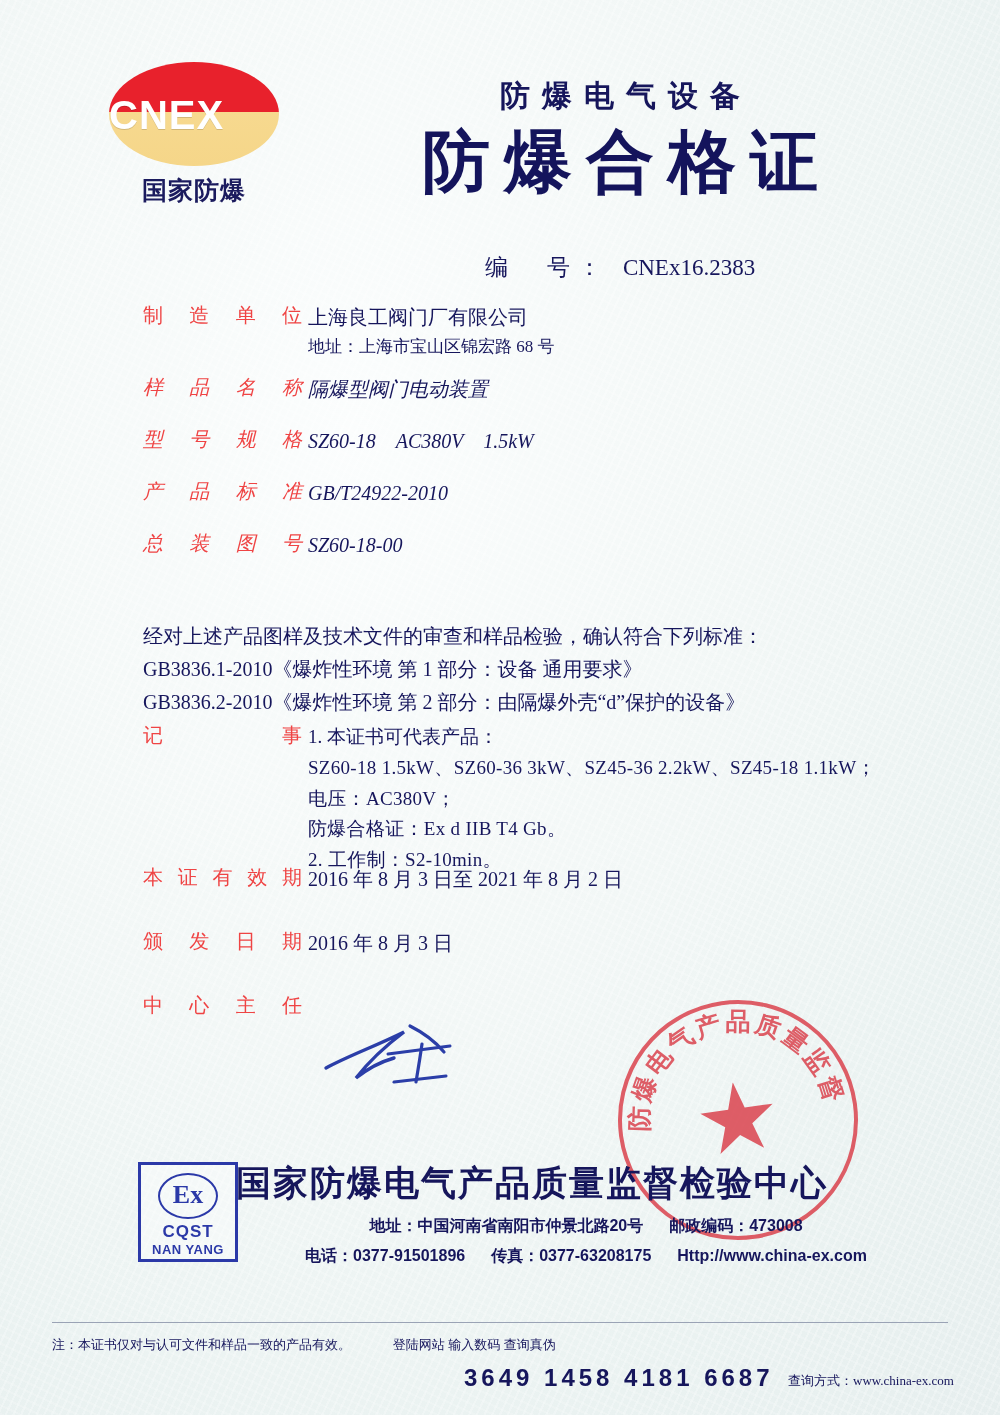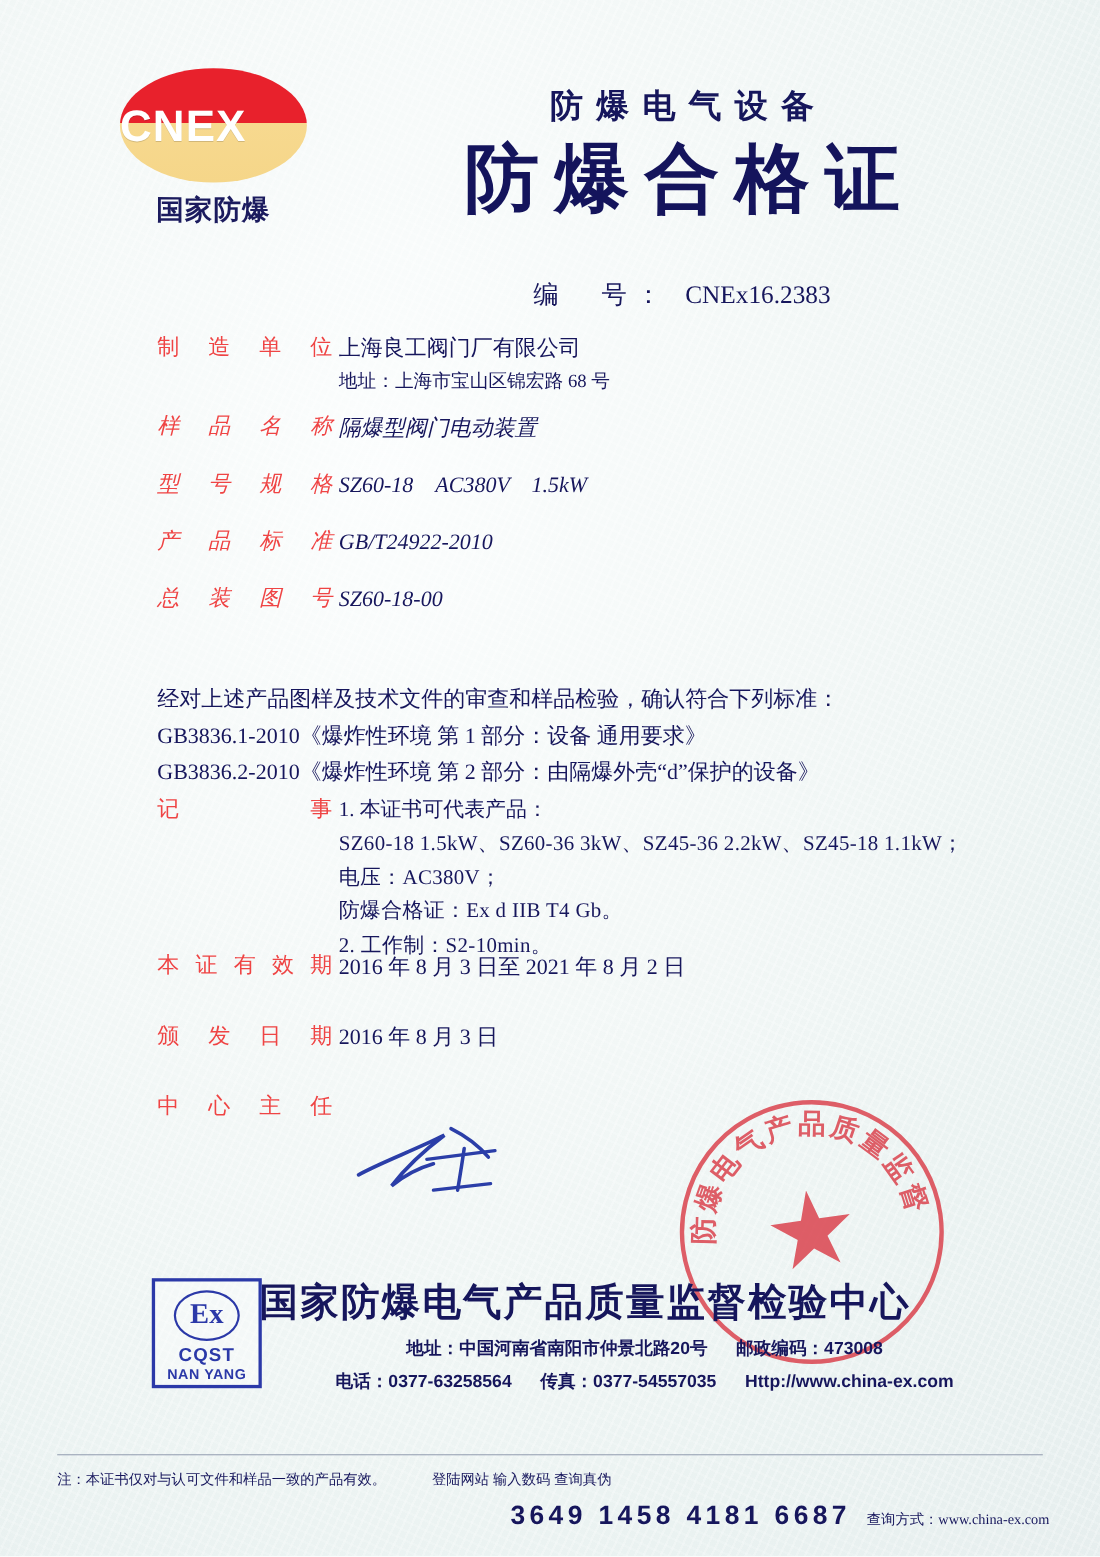--- a/index.html
+++ b/index.html
@@ -468,21 +468,21 @@
       <div class="ex-circle">Ex</div>
       <div class="cqst">CQST</div>
       <div class="nanyang">NAN YANG</div>
     </div>
     <div class="org">
       <div class="org-name">国家防爆电气产品质量监督检验中心</div>
       <div class="org-line">
         <span>地址：</span><span>中国河南省南阳市仲景北路20号</span><span class="sp"></span><span>邮政编码：</span><span>473008</span>
       </div>
       <div class="org-line">
-        <span>电话：</span><span>0377-63258564</span><span class="sp"></span><span>传真：</span><span>0377-54557035</span><span class="sp"></span><span>Http://www.china-ex.com</span>
+        <span>电话：</span><span>0377-91501896</span><span class="sp"></span><span>传真：</span><span>0377-63208175</span><span class="sp"></span><span>Http://www.china-ex.com</span>
       </div>
     </div>
   </div>
 
   <div class="divider"></div>
   <div class="note">
     <span>注：本证书仅对与认可文件和样品一致的产品有效。</span>
     <span class="right">登陆网站  输入数码  查询真伪</span>
   </div>
   <div class="code">3649 1458 4181 6687</div>

